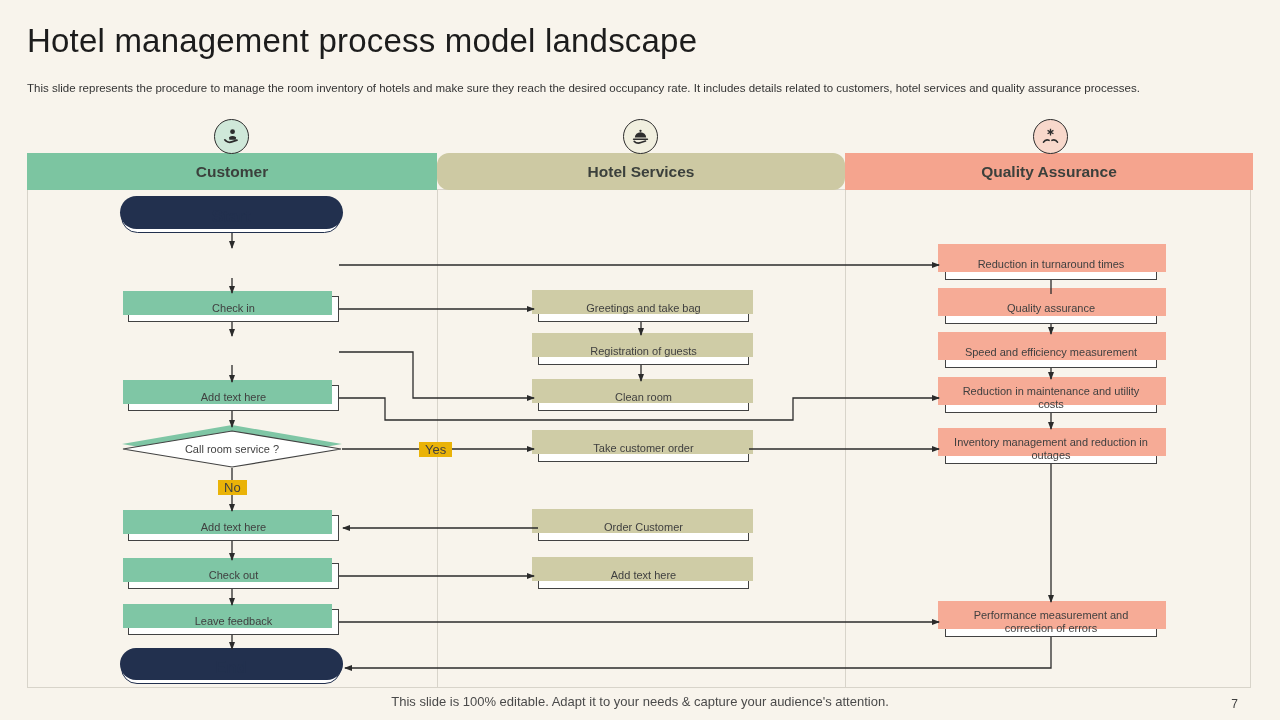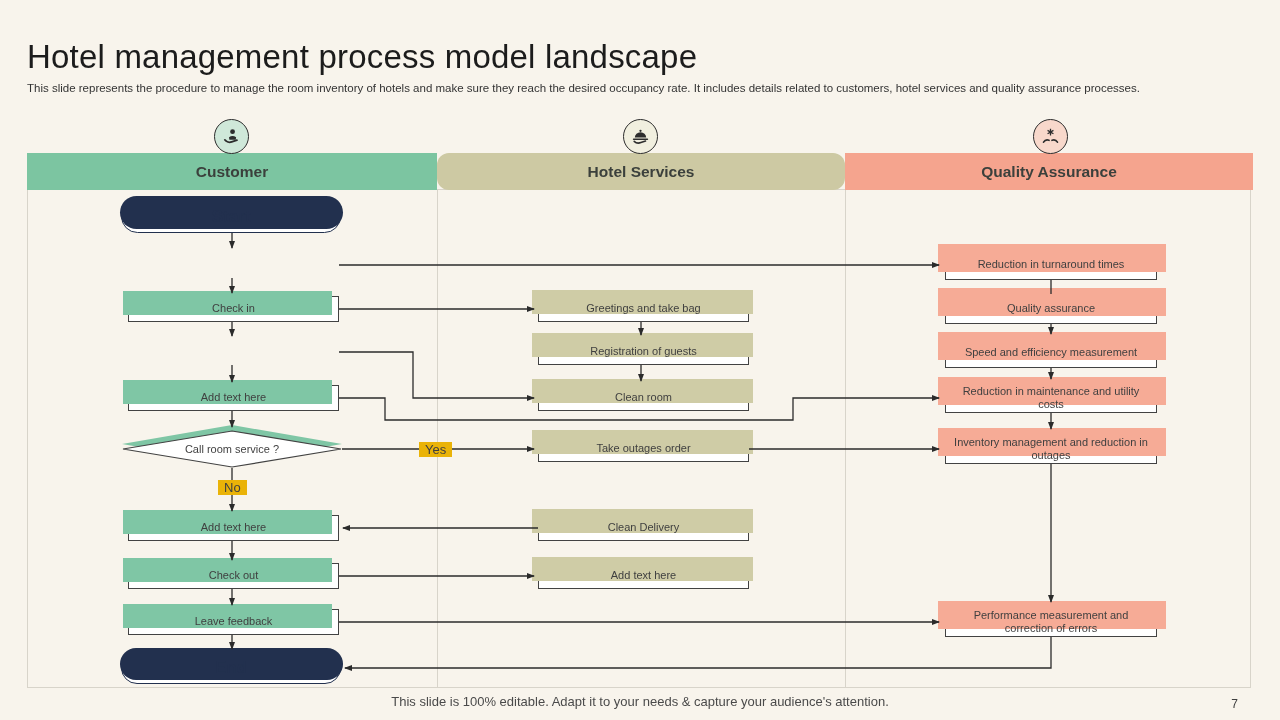--- a/index.html
+++ b/index.html
@@ -1,19 +1,19 @@
 <!DOCTYPE html>
 <html><head>
 <meta charset="utf-8">
 <style>
   html,body{margin:0;padding:0;}
   body{background:#e9e6de;font-family:"Liberation Sans","DejaVu Sans",sans-serif;}
   #slide{position:relative;width:1280px;height:720px;background:#f8f4ec;overflow:hidden;}
 
-  .title{position:absolute;left:27px;top:38px;margin:0;font-size:33px;font-weight:500;
+  .title{position:absolute;left:27px;top:22px;margin:0;font-size:33px;font-weight:500;
          color:#1c1c1c;letter-spacing:0.2px;}
   .subtitle{position:absolute;left:27px;top:82px;margin:0;font-size:11.5px;color:#333;width:1200px;}
 
   
   .tbody{position:absolute;left:27px;top:189px;width:1224px;height:499px;
          border:1px solid #d8d4ca;box-sizing:border-box;}
   .vdiv{position:absolute;top:190px;height:498px;width:1px;background:#d8d4ca;}
 
   .hcell{position:absolute;top:153px;height:37px;display:flex;align-items:center;
          justify-content:center;font-weight:bold;font-size:15.5px;color:#3b403c;box-sizing:border-box;}
@@ -113,22 +113,22 @@
   </div>
 
   <div class="pbox c" style="top:515px">Add text here</div>
   <div class="pbox c" style="top:563px">Check out</div>
   <div class="pbox c" style="top:609px">Leave feedback</div>
   <div class="pill" style="top:652px;height:32px">End</div>
 
   <div class="pbox h" style="top:296px">Greetings and take bag</div>
   <div class="pbox h" style="top:339px">Registration of guests</div>
   <div class="pbox h" style="top:385px">Clean room</div>
-  <div class="pbox h" style="top:436px">Take outages order</div>
-  <div class="pbox h" style="top:515px">Clean Delivery</div>
+  <div class="pbox h" style="top:436px">Take customer order</div>
+  <div class="pbox h" style="top:515px">Order Customer</div>
   <div class="pbox h" style="top:563px">Add text here</div>
 
   <div class="pbox q" style="top:250px">Reduction in turnaround times</div>
   <div class="pbox q" style="top:294px">Quality assurance</div>
   <div class="pbox q" style="top:338px">Speed and efficiency measurement</div>
   <div class="pbox q" style="top:383px">Reduction in maintenance and utility costs</div>
   <div class="pbox q" style="top:434px">Inventory management and reduction in outages</div>
   <div class="pbox q" style="top:607px">Performance measurement and correction of errors</div>
 
   <svg class="conn" width="1280" height="720" viewBox="0 0 1280 720">

